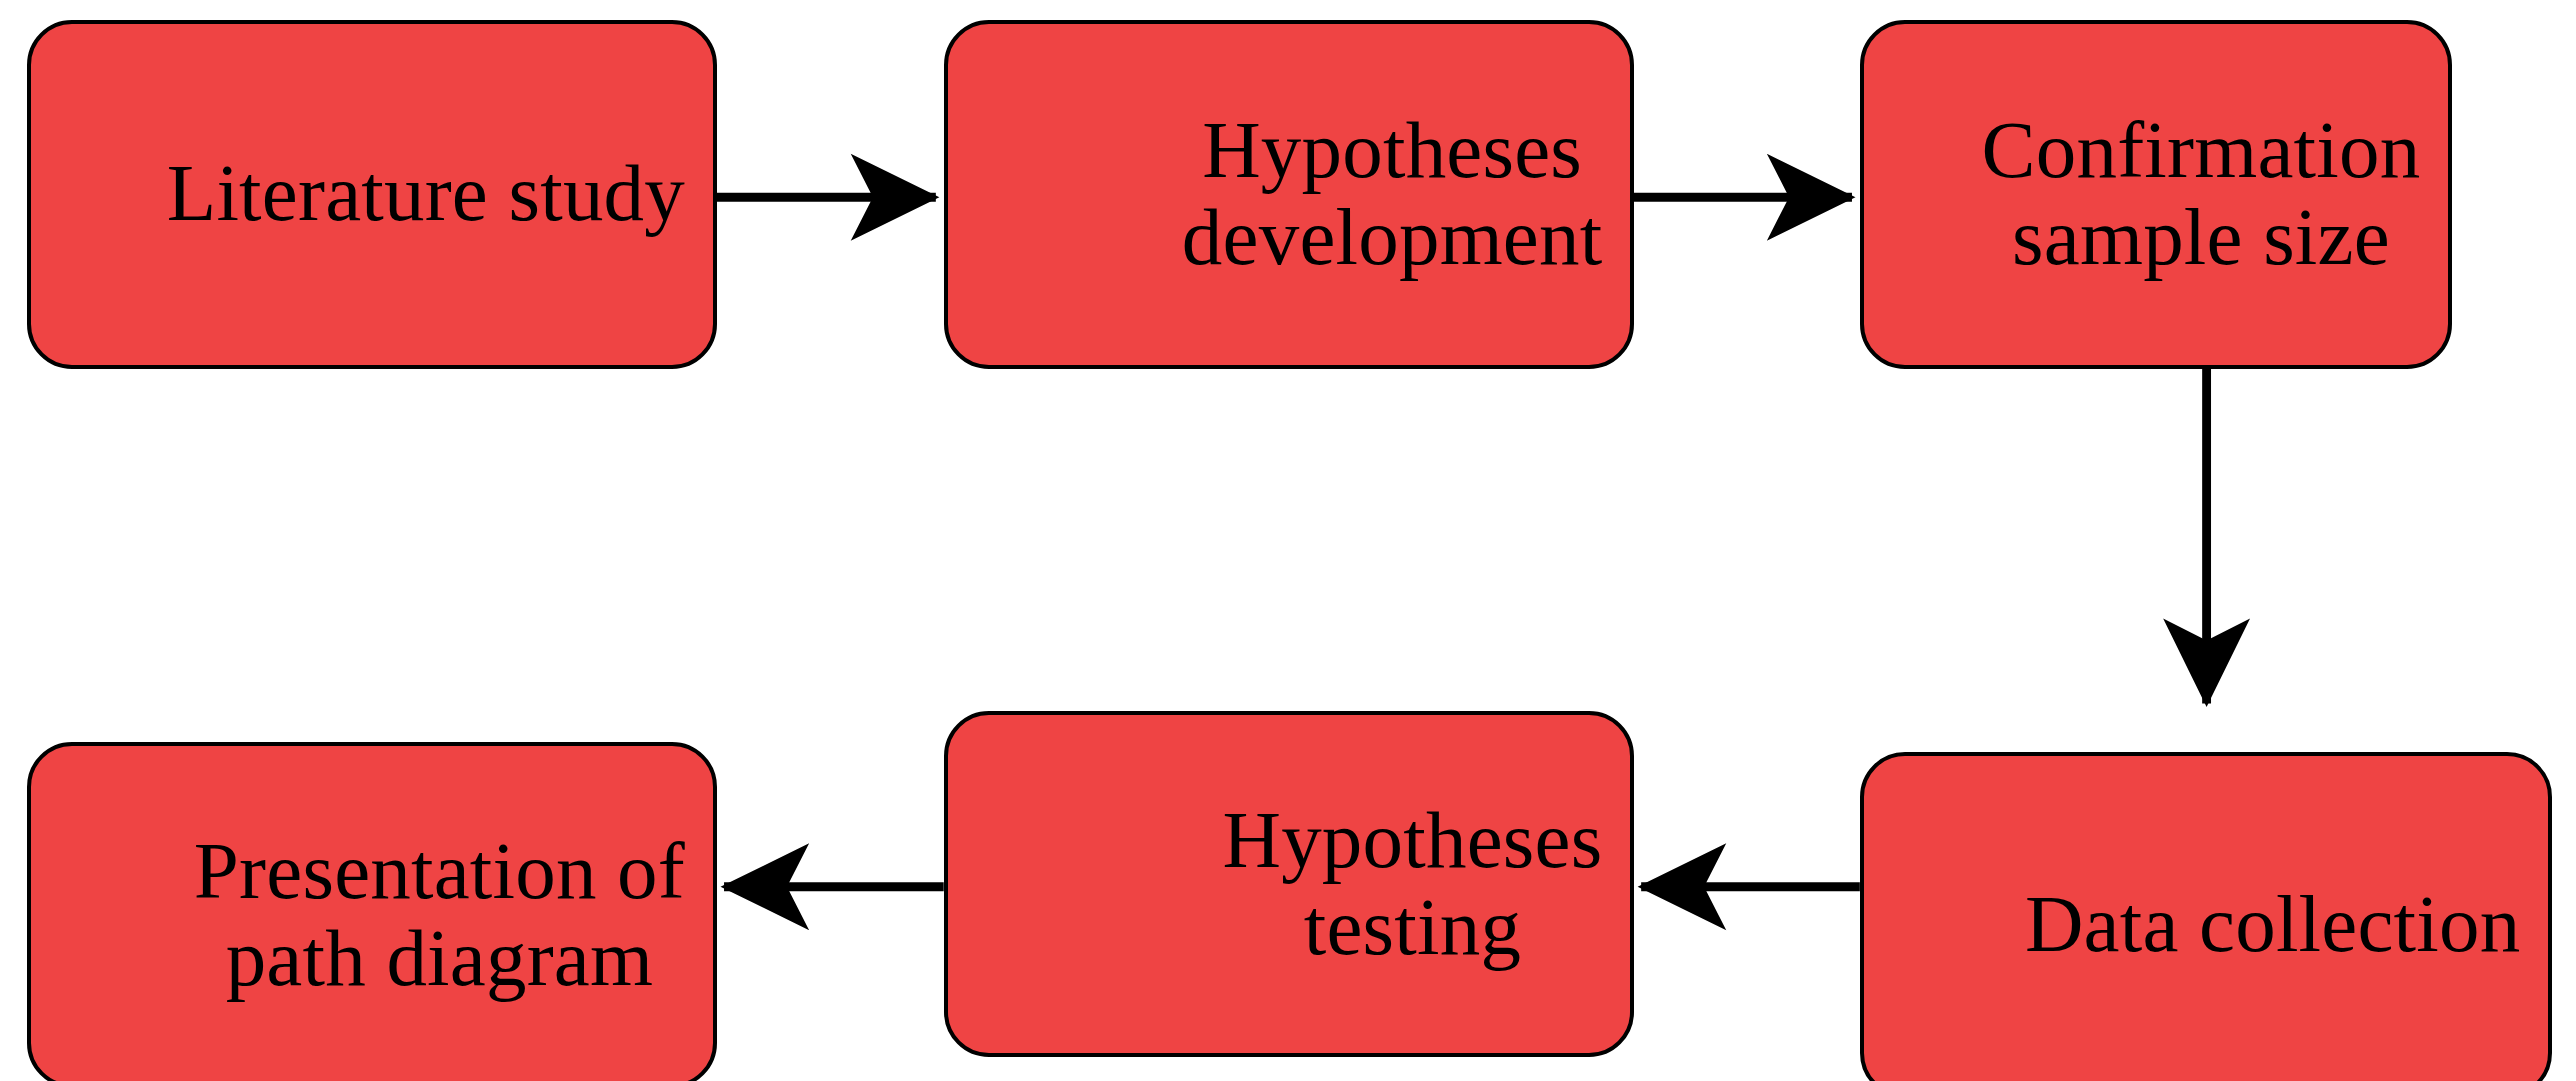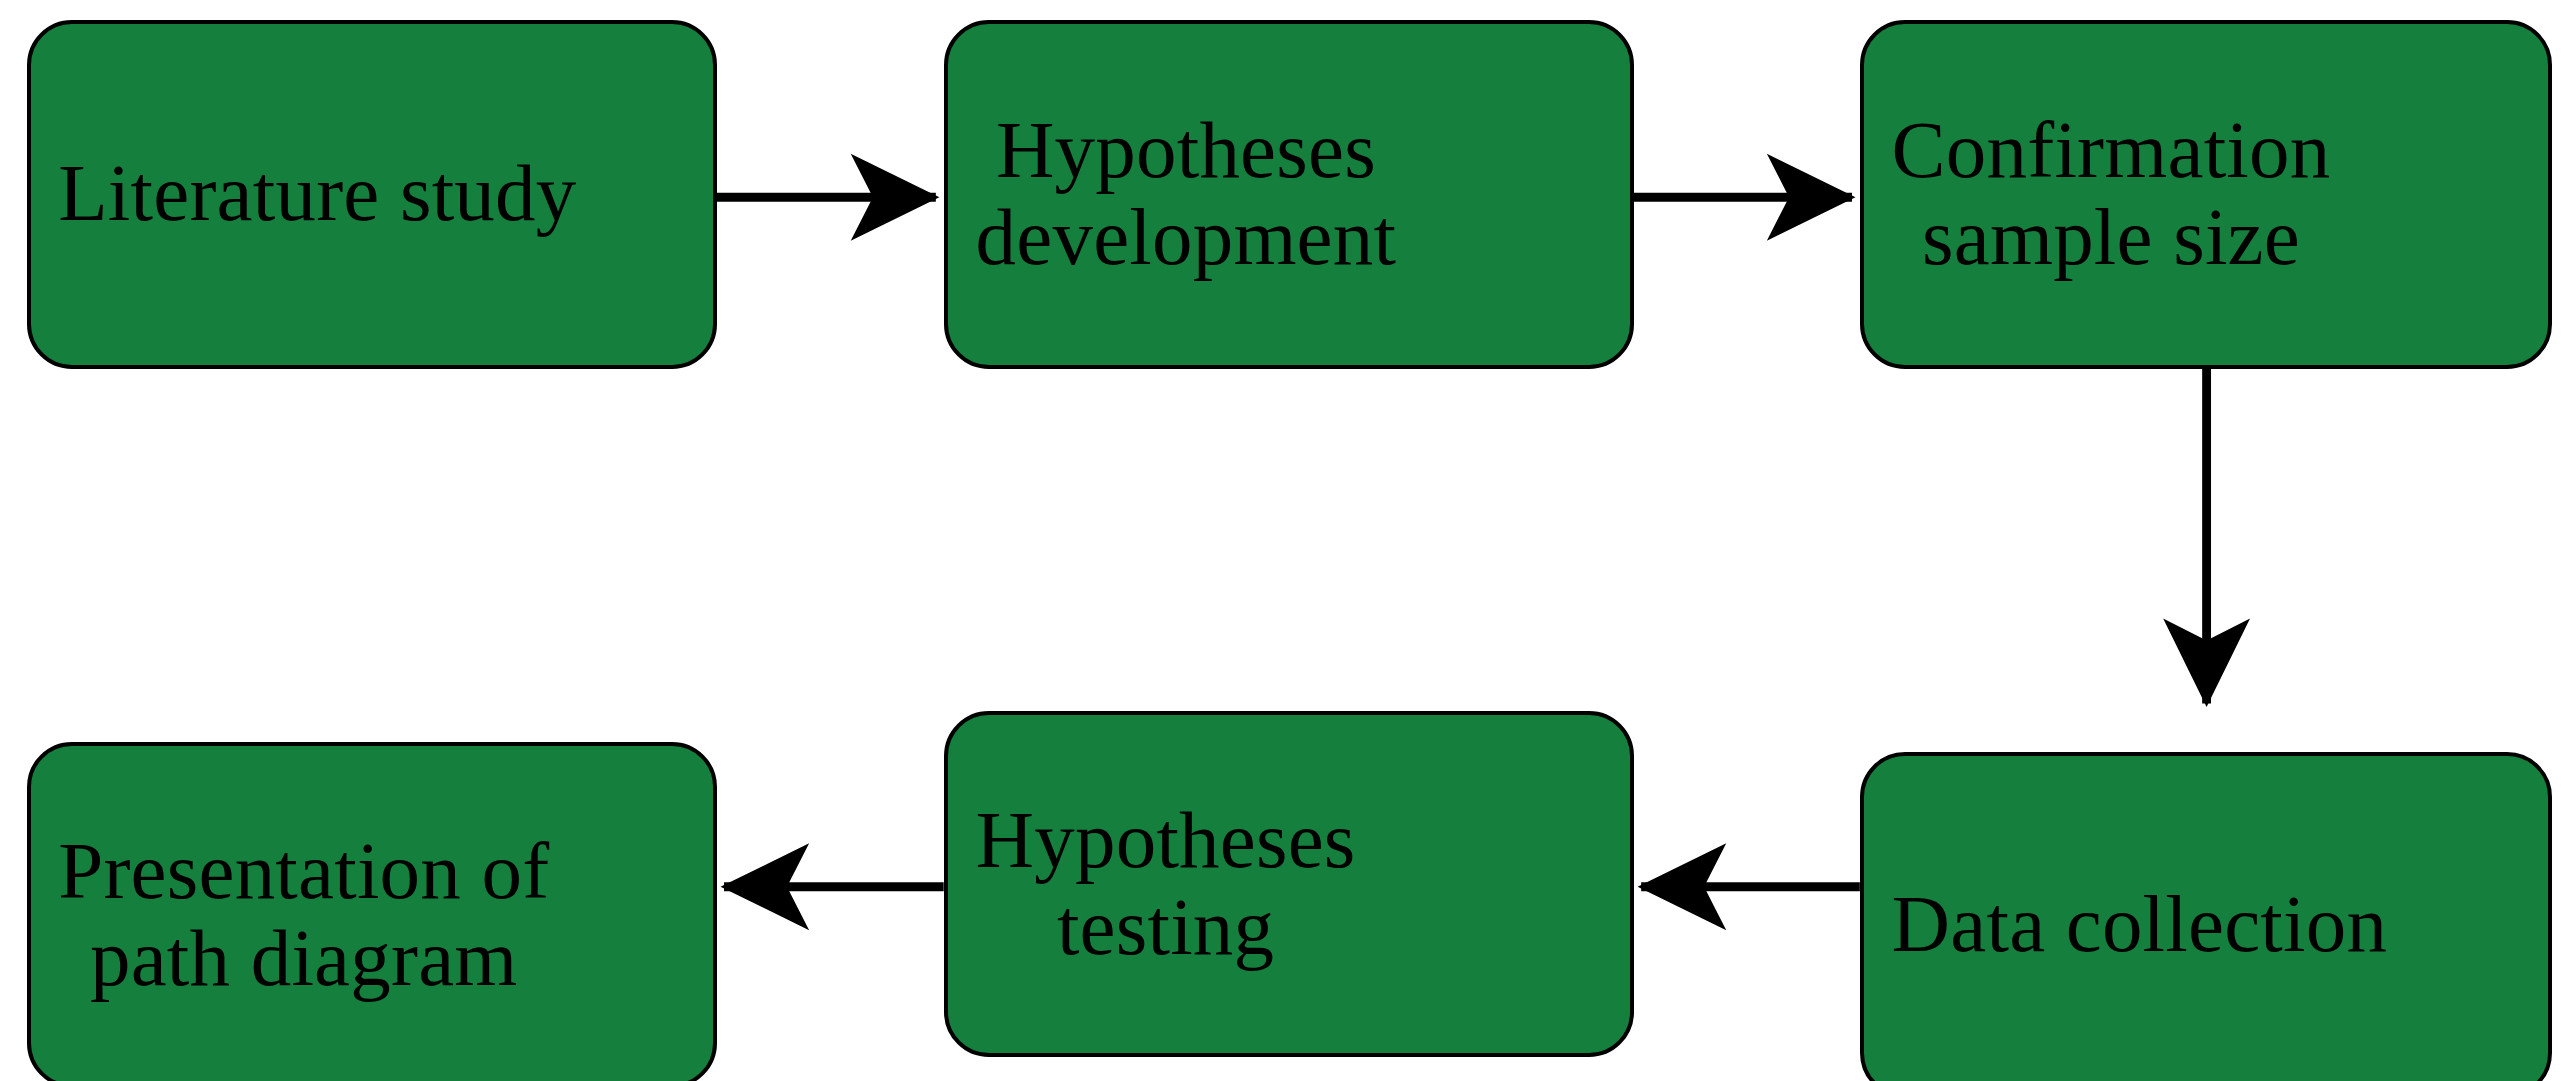--- a/index.html
+++ b/index.html
@@ -23,39 +23,39 @@
     left: 0;
     top: 0;
     width: 2576px;
     height: 1082px;
   }
   .node-box {
     position: absolute;
     box-sizing: border-box;
     border: 4.9px solid #000000;
     border-radius: 45px;
-    background: #15803d;
+    background: #ef4444;
     display: flex;
     align-items: center;
-    justify-content: flex-start;
+    justify-content: flex-end;
     text-align: center;
   }
   .node-label {
     font-family: "Liberation Serif", "DejaVu Serif", serif;
     font-size: 81px;
     line-height: 1.08;
     color: #000000;
     padding: 0 27.6px;
     white-space: pre-line;
     letter-spacing: 0.2px;
   }
   
   #node-literature-study { left: 26.6px;   top: 19.7px;  width: 690px; height: 349px; }
   #node-hypotheses-development { left: 944px;  top: 19.7px;  width: 690px; height: 349px; }
-  #node-confirmation-sample-size { left: 1860px; top: 19.7px;  width: 692px; height: 349px; }
+  #node-confirmation-sample-size { left: 1860px; top: 19.7px;  width: 592px; height: 349px; }
   
   #node-presentation-path-diagram { left: 26.6px;   top: 711px; width: 690px; height: 346px; margin-top: 31px; }
   #node-hypotheses-testing { left: 944px;  top: 711px; width: 690px; height: 346px; }
   #node-data-collection { left: 1860px; top: 711px; width: 692px; height: 346px; margin-top: 41px; }
 </style>
 </head>
 <body>
 
 <div id="canvas">
 

